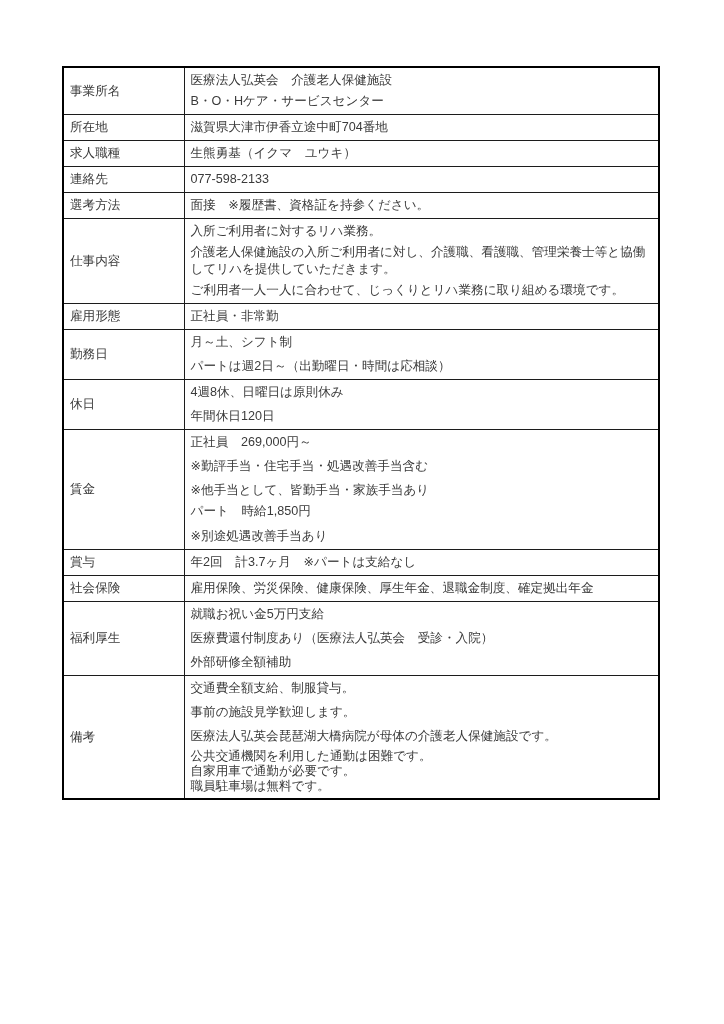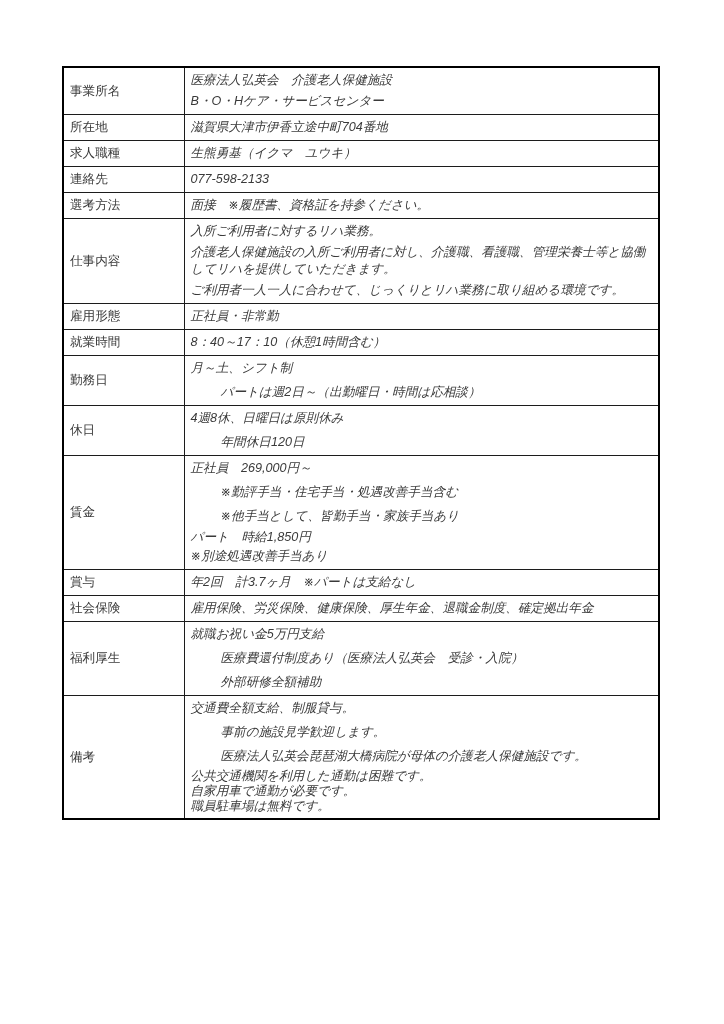--- a/index.html
+++ b/index.html
@@ -15,24 +15,24 @@
     border:2.5px solid #000000;
   }
   col.c1{width:121px;}
   td{
     border:1.5px solid #1c1c1c;
     vertical-align:middle;
     padding:4px 5px 4px 6px;
     font-size:12.6px;
   }
   td.lbl{background:#ffffff;margin-top:28px;}
-  td.val{background:#ffffff;font-style:italic;}
+  td.val{background:#ffffff;}
   .ln{line-height:17px;margin:0;white-space:normal;word-break:break-all;}
-  .m2{margin-top:2px;}
-  .m7{margin-top:7px;margin-left:30px;}
+  .m2{margin-top:8px;}
+  .m7{margin-top:7px;}
   .m12{margin-top:4px;}
   .lh15{line-height:15px;}
 </style>
 </head>
 <body>
 
 <div class="page">
   <table class="job-table">
     <colgroup>
         <col class="c1">
@@ -86,26 +86,20 @@
         </td>
       </tr>
 
       <tr>
         <td class="lbl">雇用形態</td>
         <td class="val">
           <div class="ln">正社員・非常勤</div>
         </td>
       </tr>
 
-      <tr>
-        <td class="lbl">就業時間</td>
-        <td class="val">
-          <div class="ln">8：40～17：10（休憩1時間含む）</div>
-        </td>
-      </tr>
 
       <tr>
         <td class="lbl">勤務日</td>
         <td class="val">
           <div class="ln">月～土、シフト制</div>
           <div class="ln m7">パートは週2日～（出勤曜日・時間は応相談）</div>
         </td>
       </tr>
 
       <tr>

